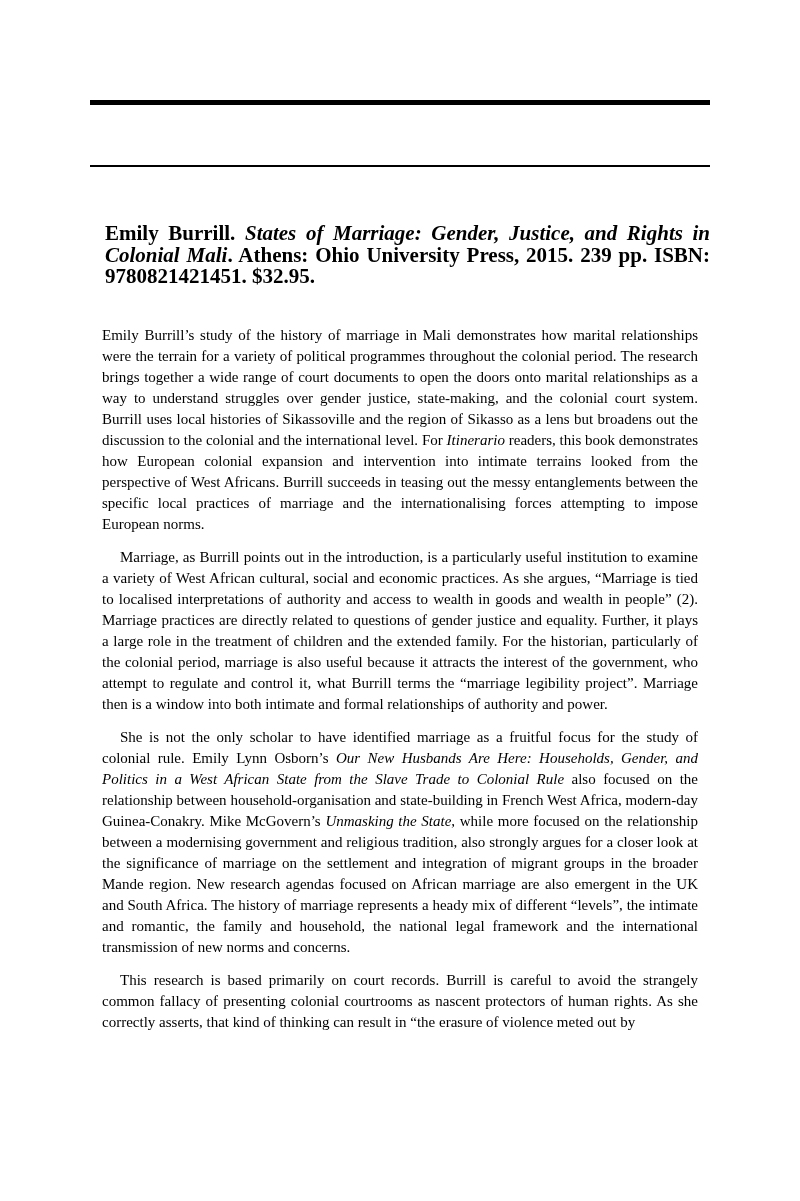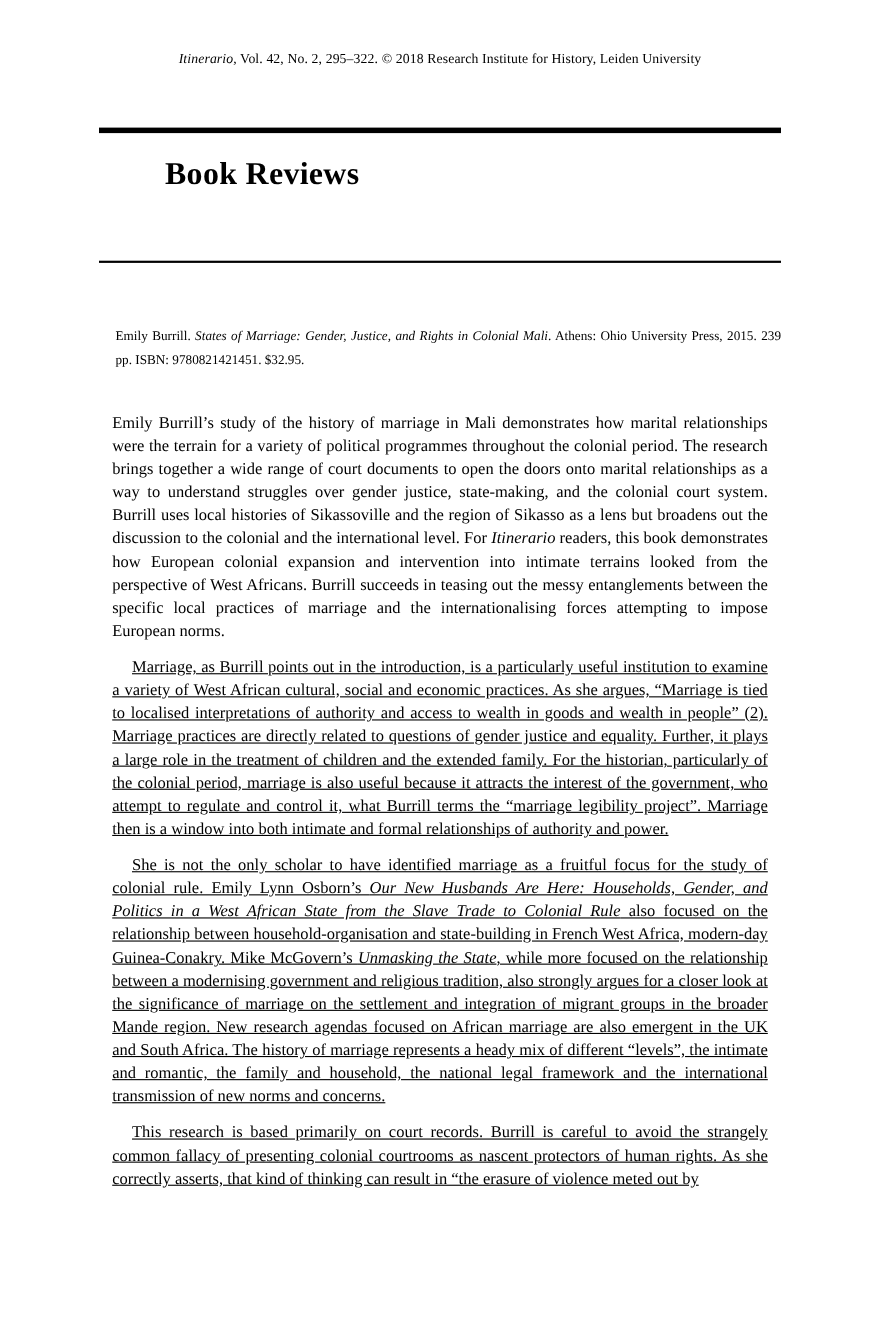--- a/index.html
+++ b/index.html
@@ -37,51 +37,49 @@
     margin: 18px 0 0 60px;
     letter-spacing: 0.3px;
   }
   .rule-thin {
     height: 2px;
     background: #000000;
     margin-top: 60px;
   }
   .citation {
     margin: 56px 0 0 15px;
-    font-size: 12px;
+    font-size: 21px;
     line-height: 21.5px;
     text-align: justify;
+    font-weight: bold;
   }
   .body-text {
     margin-top: 37px;
     font-size: 15px;
     line-height: 21px;
   }
   .para {
     margin: 12px;
     text-align: justify;
   }
   .para.indent {
     text-indent: 18px;
-    text-decoration: underline;
   }
   em {
     font-style: italic;
   }
 </style>
 </head>
 <body>
 
 <div class="page">
 
-  <div class="journal-header"><em>Itinerario,</em><span> Vol. 42, No. 2, 295–322. © 2018 Research Institute for History, Leiden University</span></div>
 
   <div class="rule-thick"></div>
 
-  <h1 class="page-title">Book Reviews</h1>
 
   <div class="rule-thin"></div>
 
   <div class="citation"><span>Emily Burrill. </span><em>States of Marriage: Gender, Justice, and Rights in Colonial Mali</em><span>. Athens: Ohio University Press, 2015. 239 pp. ISBN: 9780821421451. $32.95.</span></div>
 
   <div class="body-text">
     <p class="para"><span>Emily Burrill’s study of the history of marriage in Mali demonstrates how marital relationships were the terrain for a variety of political programmes throughout the colonial period. The research brings together a wide range of court documents to open the doors onto marital relationships as a way to understand struggles over gender justice, state-making, and the colonial court system. Burrill uses local histories of Sikassoville and the region of Sikasso as a lens but broadens out the discussion to the colonial and the international level. For </span><em>Itinerario</em><span> readers, this book demonstrates how European colonial expansion and intervention into intimate terrains looked from the perspective of West Africans. Burrill succeeds in teasing out the messy entanglements between the specific local practices of marriage and the internationalising forces attempting to impose European norms.</span></p>
     <p class="para indent"><span>Marriage, as Burrill points out in the introduction, is a particularly useful institution to examine a variety of West African cultural, social and economic practices. As she argues, “Marriage is tied to localised interpretations of authority and access to wealth in goods and wealth in people” (2). Marriage practices are directly related to questions of gender justice and equality. Further, it plays a large role in the treatment of children and the extended family. For the historian, particularly of the colonial period, marriage is also useful because it attracts the interest of the government, who attempt to regulate and control it, what Burrill terms the “marriage legibility project”. Marriage then is a window into both intimate and formal relationships of authority and power.</span></p>
     <p class="para indent"><span>She is not the only scholar to have identified marriage as a fruitful focus for the study of colonial rule. Emily Lynn Osborn’s </span><em>Our New Husbands Are Here: Households, Gender, and Politics in a West African State from the Slave Trade to Colonial Rule</em><span> also focused on the relationship between household-organisation and state-building in French West Africa, modern-day Guinea-Conakry. Mike McGovern’s </span><em>Unmasking the State</em><span>, while more focused on the relationship between a modernising government and religious tradition, also strongly argues for a closer look at the significance of marriage on the settlement and integration of migrant groups in the broader Mande region. New research agendas focused on African marriage are also emergent in the UK and South Africa. The history of marriage represents a heady mix of different “levels”, the intimate and romantic, the family and household, the national legal framework and the international transmission of new norms and concerns.</span></p>
     <p class="para indent"><span>This research is based primarily on court records. Burrill is careful to avoid the strangely common fallacy of presenting colonial courtrooms as nascent protectors of human rights. As she correctly asserts, that kind of thinking can result in “the erasure of violence meted out by</span></p>

